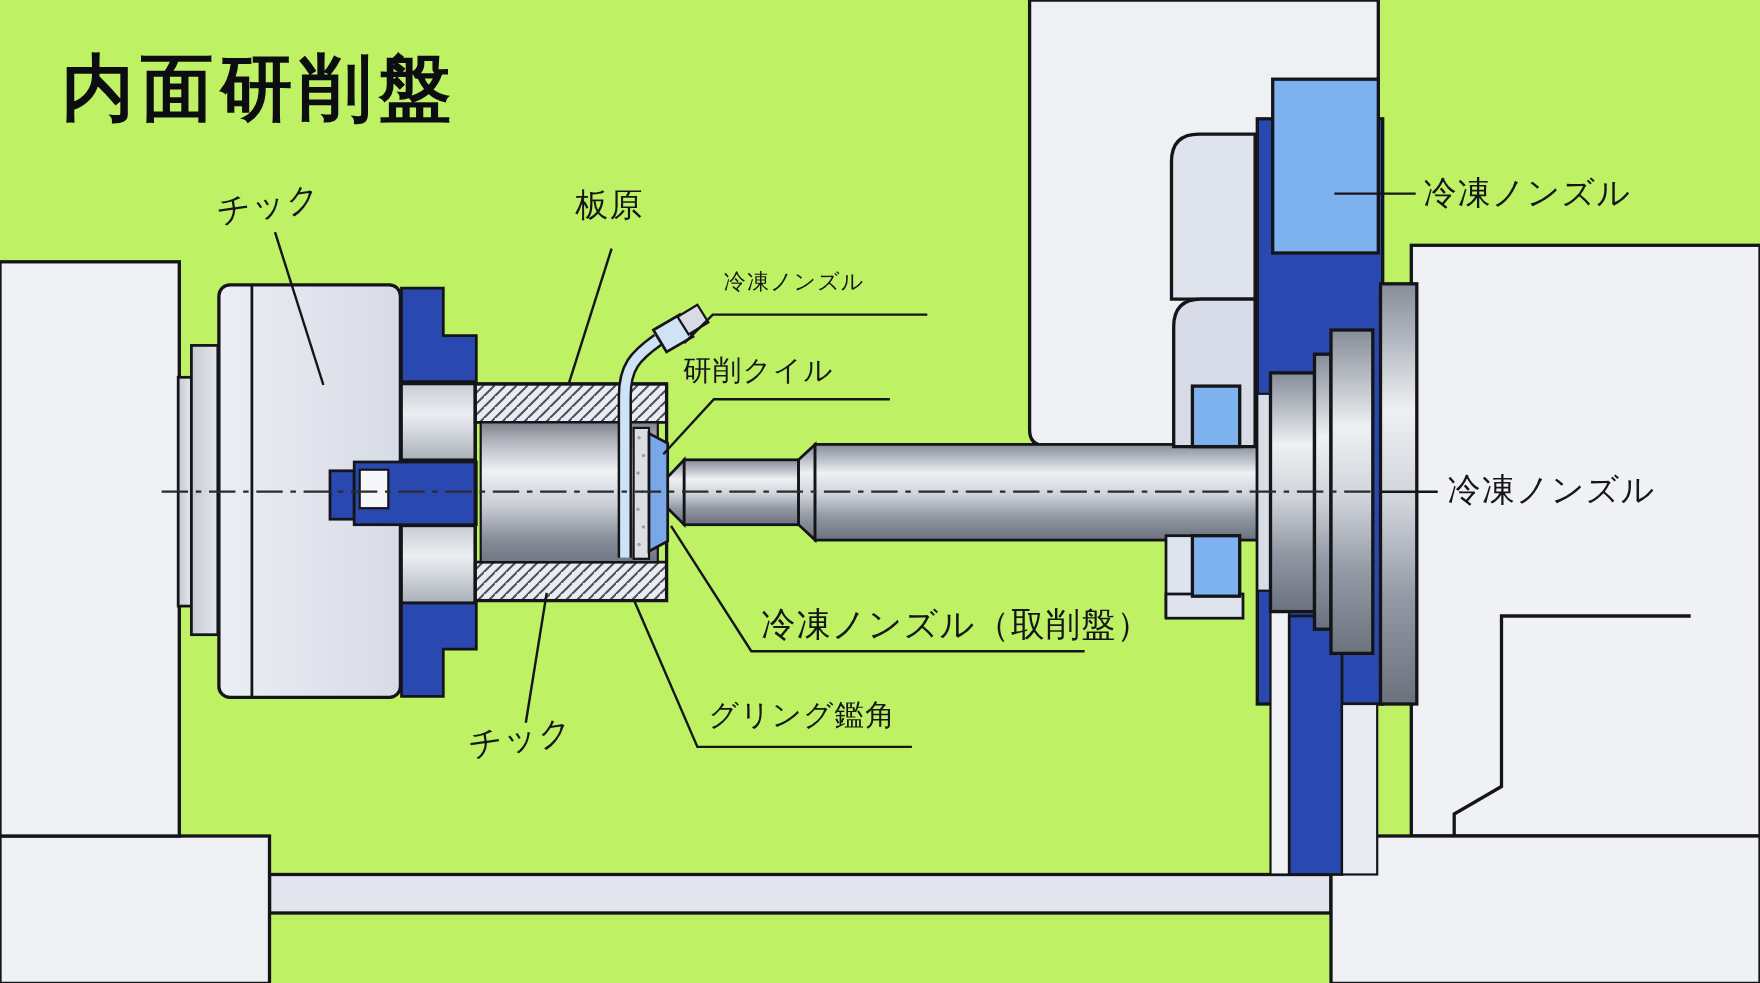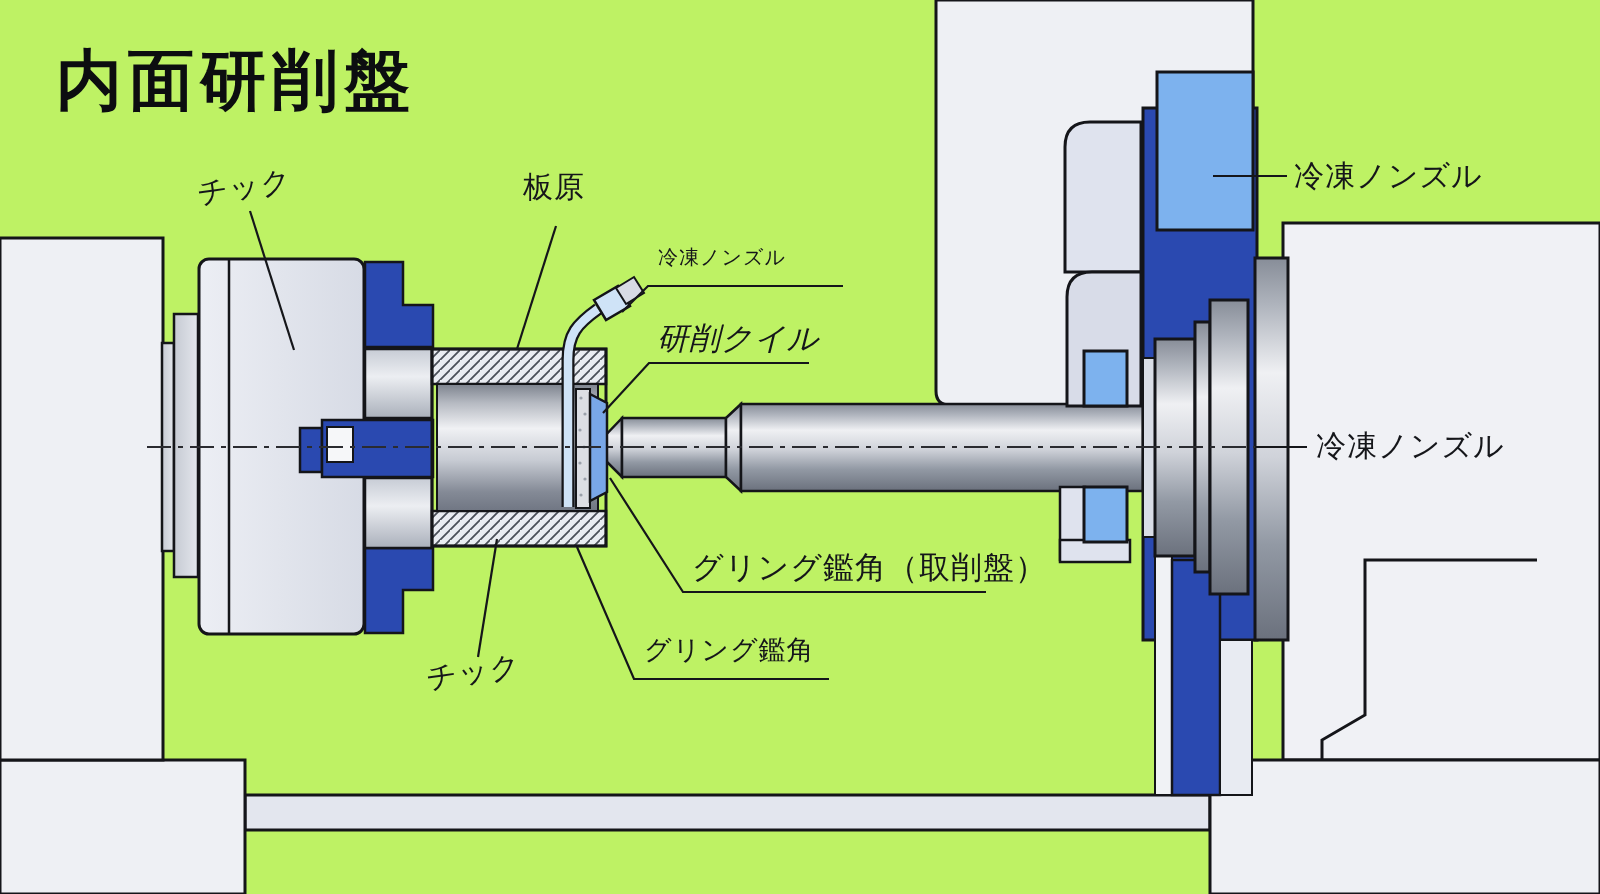--- a/index.html
+++ b/index.html
@@ -132,20 +132,20 @@
     <polyline points="610,478 683,592 986,592" fill="none" stroke="#15161a" stroke-width="2.2"></polyline>
     <polyline points="577,547 634,679 829,679" fill="none" stroke="#15161a" stroke-width="2.2"></polyline>
     <line x1="497" y1="539" x2="478" y2="657" stroke="#15161a" stroke-width="2.2"></line>
     <line x1="1213" y1="176" x2="1287" y2="176" stroke="#15161a" stroke-width="2.2"></line>
   </svg>
 
   <div class="title" style="left:56px;top:36px;">内面研削盤</div>
   <div class="lbl tilt" style="left:197px;top:170px;">チック</div>
   <div class="lbl" style="left:523px;top:170px;">板原</div>
   <div class="lbl" style="left:658px;top:246px;font-size:20px;text-align:center;">冷凍ノンズル</div>
-  <div class="lbl" style="left:657px;top:322px;font-size:31px;font-style:italic;">研削クイル</div>
+  <div class="lbl" style="left:621px;top:322px;font-size:26px;">研削クイル</div>
   <div class="lbl" style="left:1294px;top:159px;">冷凍ノンズル</div>
   <div class="lbl" style="left:1316px;top:429px;">冷凍ノンズル</div>
-  <div class="lbl" style="left:692px;top:551px;font-size:31px;">グリング鑑角（取削盤）</div>
+  <div class="lbl" style="left:692px;top:551px;font-size:31px;">冷凍ノンズル（取削盤）</div>
   <div class="lbl" style="left:644px;top:636px;font-size:27px;">グリング鑑角</div>
   <div class="lbl tilt" style="left:426px;top:655px;">チック</div>
 
 </div>
 
 </body></html>

